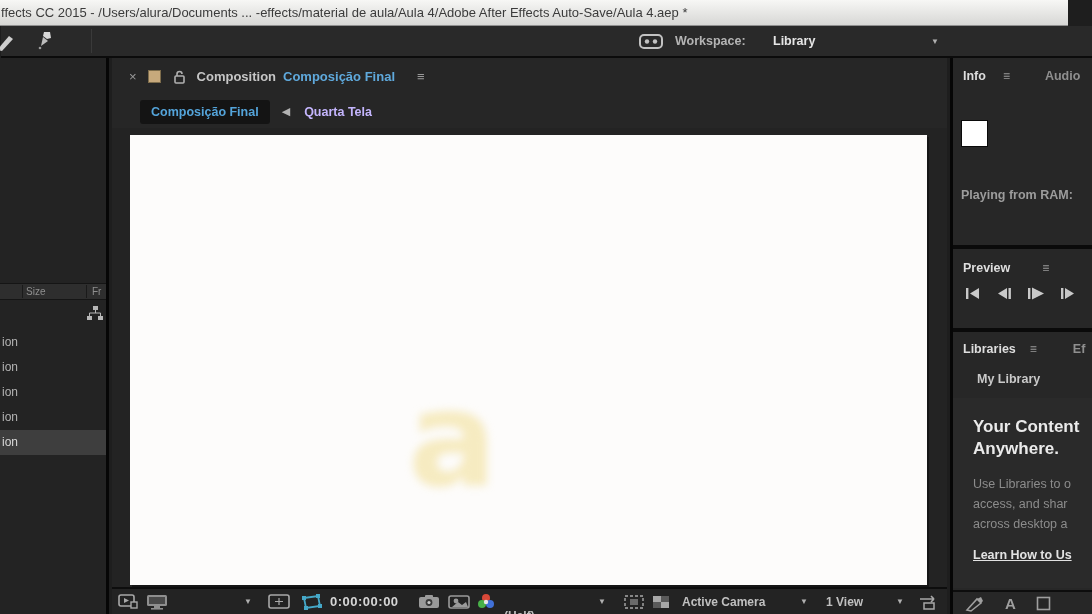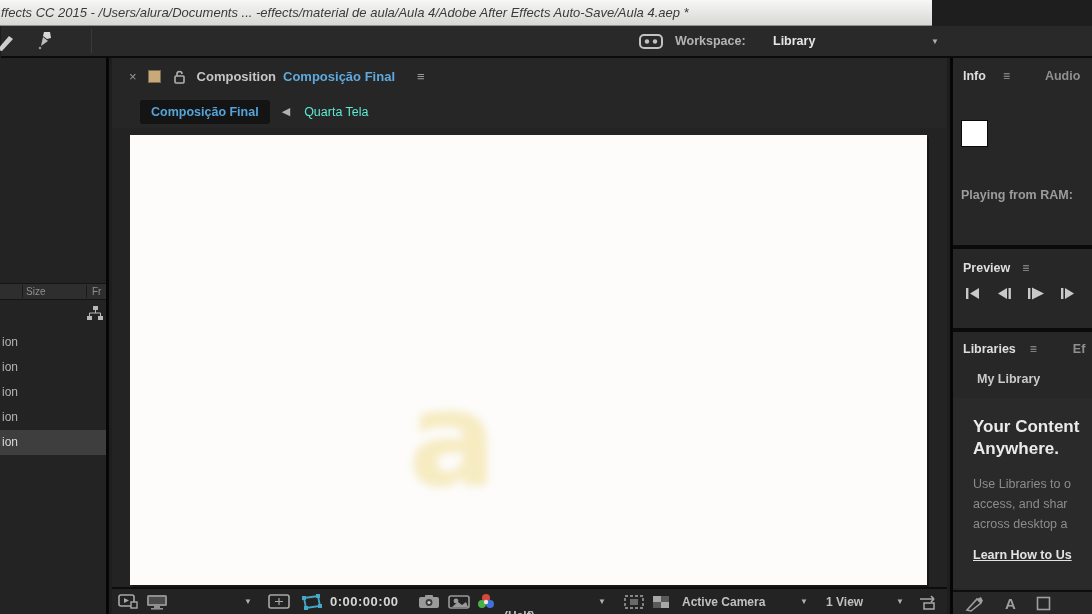--- a/index.html
+++ b/index.html
@@ -1,23 +1,23 @@
 <!DOCTYPE html>
 <html><head>
 <meta charset="utf-8">
 <style>
   * { box-sizing: border-box; margin: 0; padding: 0; }
   html,body { width:1092px; height:614px; background:#000; overflow:hidden;
               font-family:"Liberation Sans", sans-serif; }
   .screen { position:relative; width:1092px; height:614px; background:#1e1e1e; overflow:hidden; }
 
   
-  .titlebar { position:absolute; left:0; top:0; width:932px; height:26px;
+  .titlebar { position:absolute; left:0; top:0; width:1068px; height:26px;
     background:linear-gradient(#f7f7f5,#d7d7d5); border-bottom:1px solid #8f8f8f;
-    color:#3b3b3b; font-size:13px; line-height:25px; white-space:nowrap; overflow:hidden; padding-left:1px;font-style:italic; }
+    color:#3b3b3b; font-size:13px; line-height:25px; white-space:nowrap; overflow:hidden; padding-left:1px; }
 
   
   .toolbar { position:absolute; left:1px; top:26px; width:1092px; height:32px;
     background:#292929; border-bottom:2px solid #0b0b0b; color:#b8b8b8; }
   .toolbar .titem { position:absolute; top:0; height:30px; display:flex; align-items:center; }
   .t-label { font-size:12.5px; font-weight:bold; color:#b4b4b4; }
   .t-value { font-size:12.5px; font-weight:bold; color:#e6e6e6; }
   .ddown { font-size:8px; color:#b0b0b0; }
 
   
@@ -38,21 +38,21 @@
   .tabrow { position:absolute; left:0; top:0; width:835px; height:37px; display:flex; align-items:center; padding-left:17px; }
   .tabrow .close { color:#9a9a9a; font-size:13px; margin-right:11px; }
   .comp-thumb { width:13px; height:13px; background:#c7a97c; border:1px solid #7d6c4b; margin-right:13px; }
   .tab-prefix { font-size:13px; font-weight:bold; color:#c6c6c6; margin-left:12px; }
   .tab-name { font-size:13px; font-weight:bold; color:#5fa9dc; margin-left:7px; }
   .tab-menu { color:#9a9a9a; font-size:13px; margin-left:22px; }
 
   .crumbrow { position:absolute; left:0; top:37px; width:835px; height:33px; display:flex; align-items:center; padding-left:28px; }
   .crumb-pill { background:#141414; border-radius:3px; padding:5px 11px; font-size:12.5px; font-weight:bold; color:#54a4da; }
   .crumb-back { color:#b2b2b2; font-size:11px; margin:0 14px 0 12px; }
-  .crumb-parent { font-size:12.5px; font-weight:normal; color:#5eead4; }
+  .crumb-parent { font-size:12.5px; font-weight:bold; color:#c4b5fd; }
 
   .viewer { position:absolute; left:0; top:70px; width:835px; height:459px; background:#232323; }
   .canvas { position:absolute; left:18px; top:7px; width:797px; height:450px; background:#fdfcfb;
             box-shadow:2px 2px 0 rgba(0,0,0,.35); overflow:hidden; }
   .letter-a { position:absolute; left:278px; top:238px; font-size:132px; font-weight:bold;
     font-family:"DejaVu Sans", sans-serif; color:rgba(242,224,156,0.62); filter:blur(4px); line-height:1; }
 
   .comp-toolbar { position:absolute; left:0; top:529px; width:835px; height:27px; background:#232323;
     border-top:2px solid #0d0d0d; }
   .ct { position:absolute; top:0; height:25px; display:flex; align-items:center; }
@@ -313,21 +313,21 @@
       <div style="position:absolute; left:10px; top:11px; display:flex; gap:17px; align-items:center;">
         <span class="ptab">Info</span>
         <span class="pmenu">≡</span>
         <span class="ptab dim" style="margin-left:18px;">Audio</span>
       </div>
       <span class="swatch"></span>
       <div class="ram">Playing from RAM:</div>
     </div>
 
     <div class="sec sec-preview">
-      <div style="position:absolute; left:10px; top:8px; display:flex; gap:12px; align-items:center;">
+      <div style="position:absolute; left:10px; top:8px; display:flex; gap:32px; align-items:center;">
         <span class="ptab">Preview</span>
         <span class="pmenu">≡</span>
       </div>
       <div class="transport">
         <span class="tbtn">
           <svg width="16" height="13" viewBox="0 0 16 13">
               <rect x="1" y="1" width="2.4" height="11" fill="#c9c9c9"></rect>
               <path d="M14 1 L5 6.5 L14 12 Z" fill="#c9c9c9"></path>
             </svg>
         </span>

